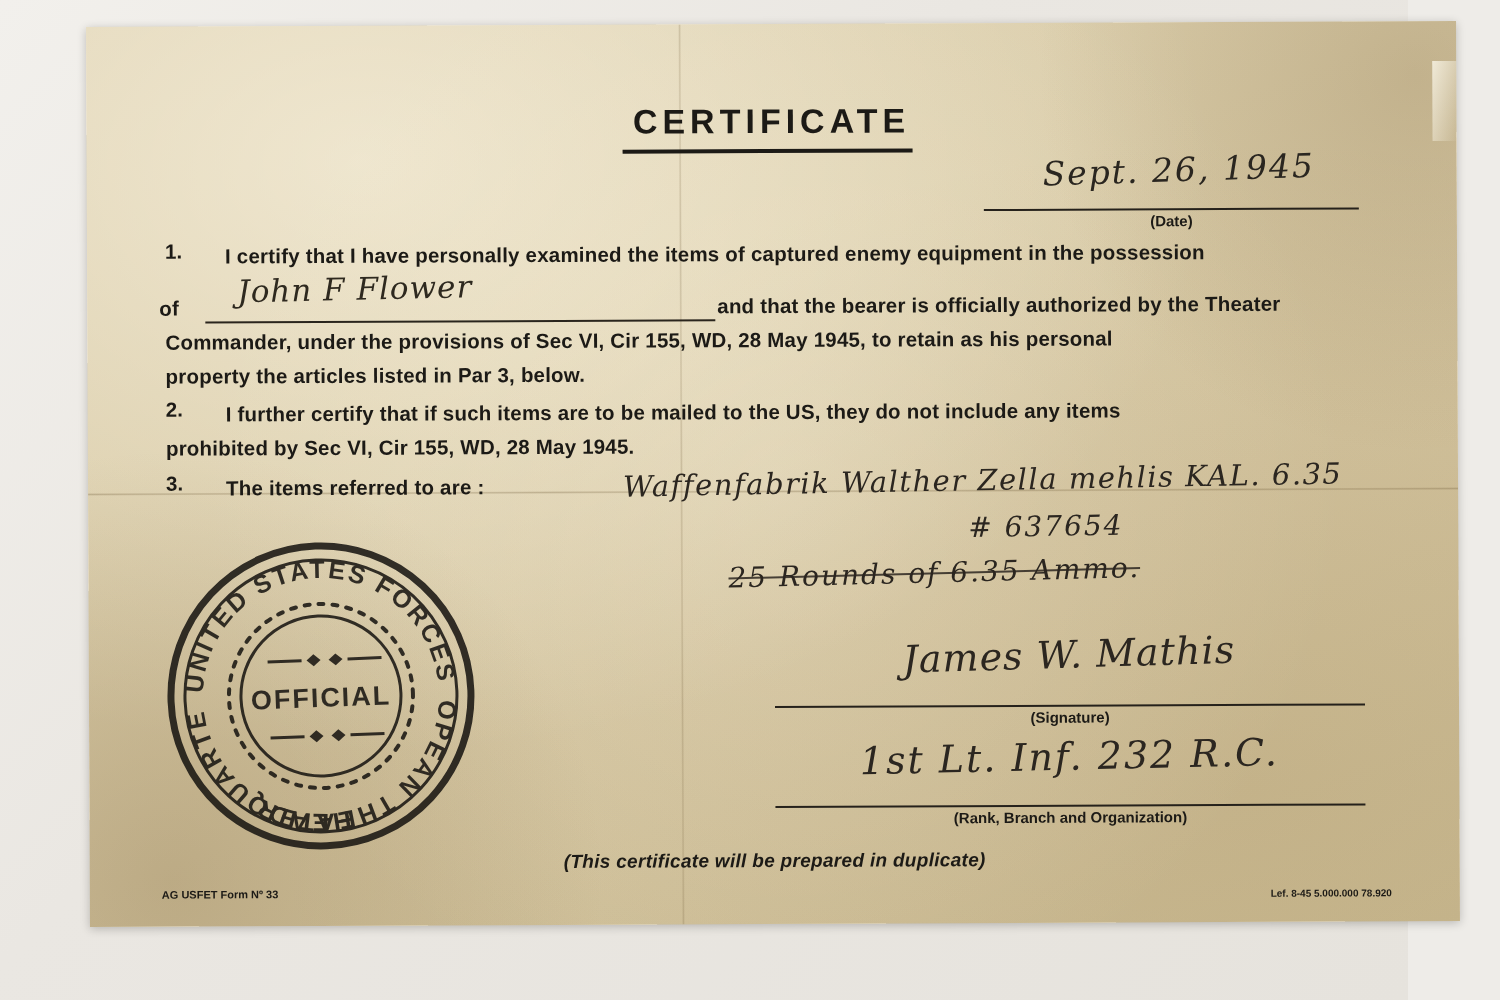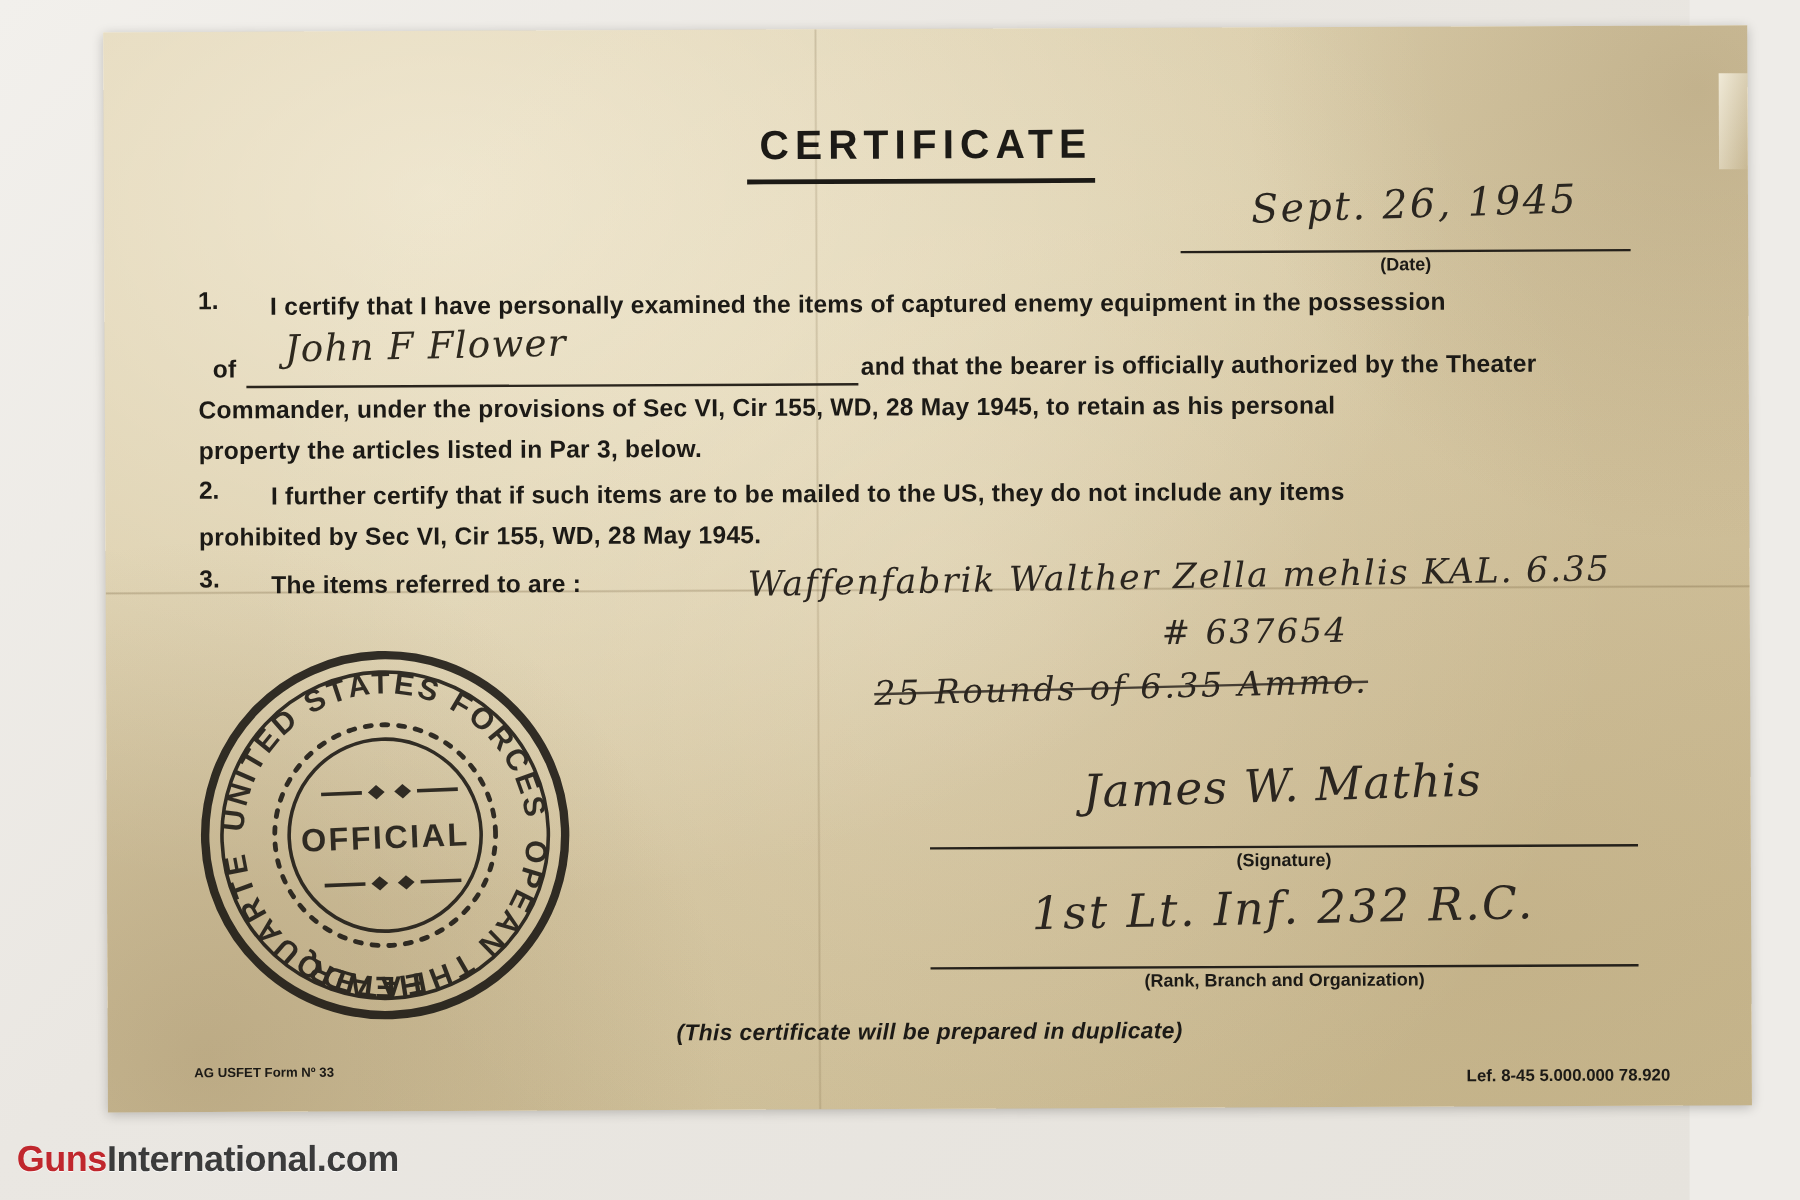--- a/index.html
+++ b/index.html
@@ -139,21 +139,21 @@
   }
   .num {
     position: absolute;
     font-size: 20.5px;
     font-weight: bold;
   }
 
   #p1-l1 { top: 213px; left: 138px; width: 1200px; }
   #n1 { top: 213px; left: 78px; }
 
-  #p1-of { top: 265px; left: 90px; }
+  #p1-of { top: 265px; left: 72px; }
   #p1-blank {
     position: absolute;
     top: 295px;
     left: 118px;
     width: 510px;
     border-bottom: 2px solid #2a251d;
   }
   #p1-name {
     position: absolute;
     top: 243px;
@@ -284,21 +284,21 @@
     position: absolute;
     top: 862px;
     left: 72px;
     font-size: 11px;
     font-weight: bold;
   }
   #print-code {
     position: absolute;
     top: 866px;
     right: 68px;
-    font-size: 14px;
+    font-size: 10px;
     font-weight: bold;
   }
 
   
   #stamp {
     position: absolute;
     left: 72px;
     top: 510px;
     width: 320px;
     height: 320px;
@@ -405,17 +405,14 @@
             <polygon points="169,200 176,194 183,200 176,206"></polygon>
             <rect x="108" y="198.5" width="34" height="3"></rect>
             <rect x="188" y="198.5" width="34" height="3"></rect>
           </g>
         </svg>
       </div>
 
     </div>
   </div>
 
-  <div id="watermark">
-    <span class="guns">Guns</span><span>International.com</span>
-  </div>
 
 </div>
 
 </body></html>

